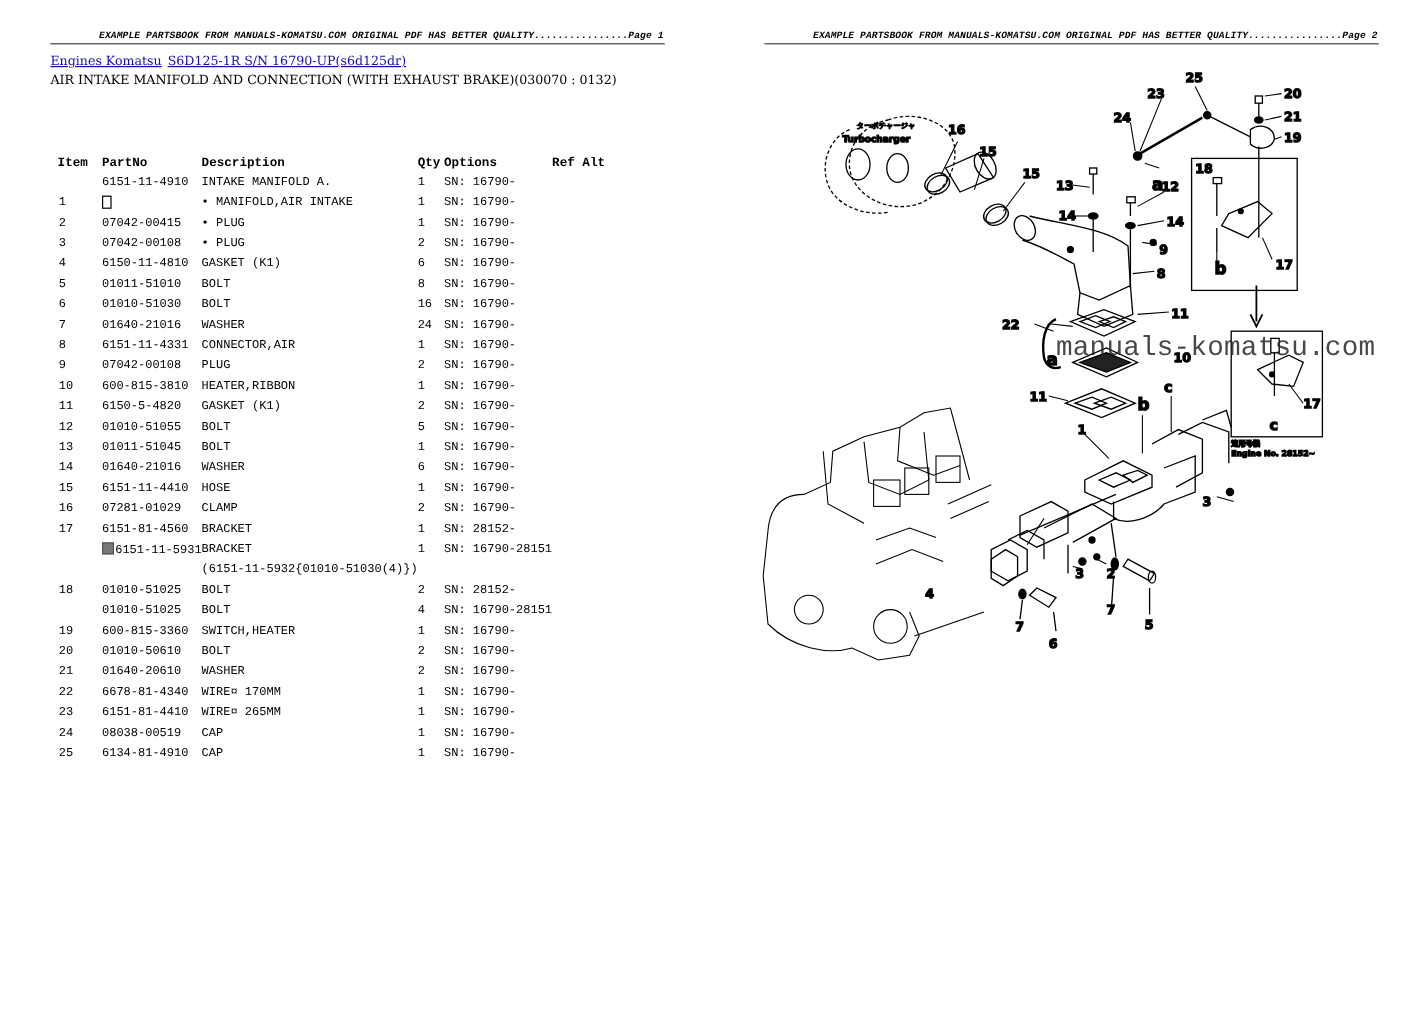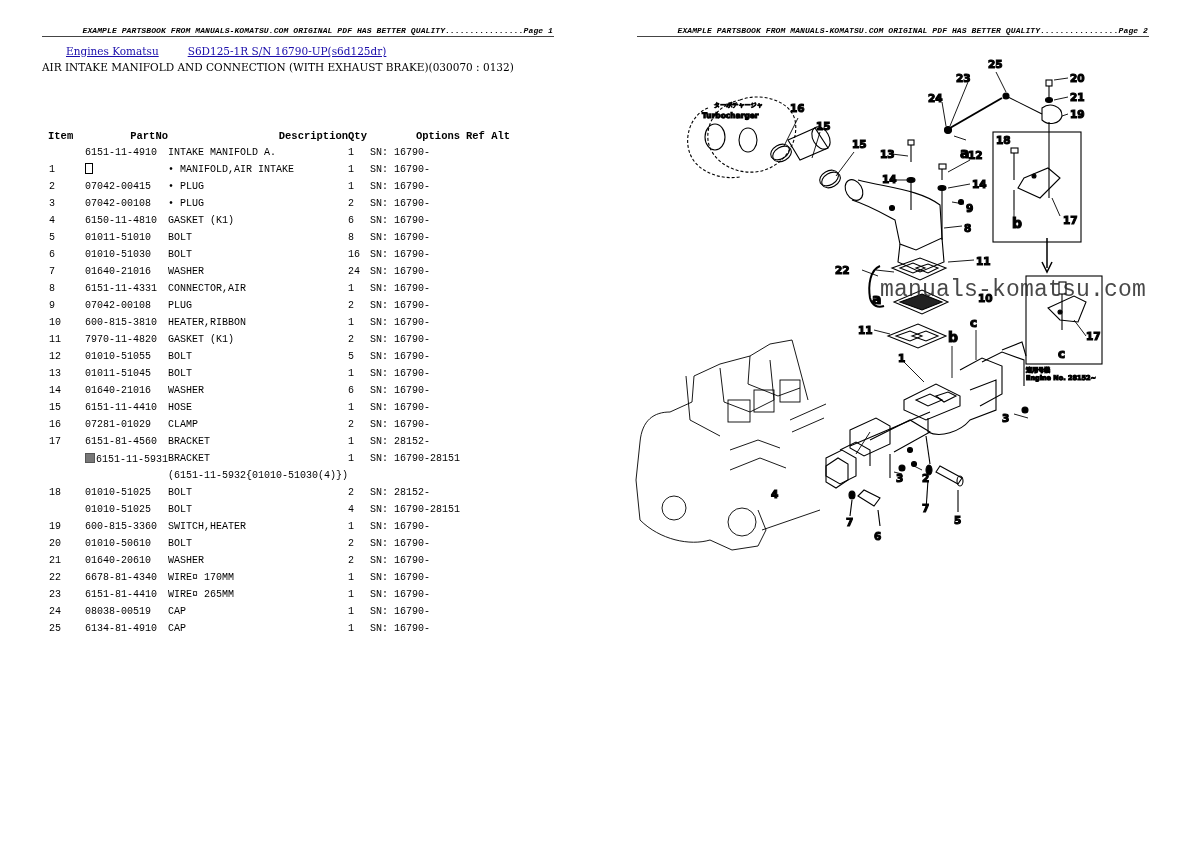--- a/index.html
+++ b/index.html
@@ -11,27 +11,27 @@
   .pg-header { position: absolute; top: 26px; font-family: Liberation Mono, monospace;
                font-style: italic; font-weight: bold; font-size: 8px; text-align: right;
                letter-spacing: 0.1px; }
   .page-left .pg-header { left: 42px; width: 511px; }
   .page-right .pg-header { left: 42px; width: 511px; }
   .pg-rule { position: absolute; top: 36px; height: 0; border-top: 1px solid #444; }
   .page-left .pg-rule { left: 42px; width: 512px; }
   .page-right .pg-rule { left: 42px; width: 512px; }
   .breadcrumb { position: absolute; top: 45px; left: 42px; font-size: 10.5px;
                 font-family: "DejaVu Serif", serif; white-space: nowrap; }
-  .breadcrumb a { color: #1a0dab; text-decoration: underline; margin-left: 24px; }
+  .breadcrumb a { color: #1a0dab; text-decoration: underline; }
   .breadcrumb .sep { display: inline-block; width: 5px; }
   .section-title { position: absolute; top: 61px; left: 42px; font-size: 10.5px;
                    white-space: nowrap; font-family: "DejaVu Serif", serif; }
   table.parts { position: absolute; top: 80px; left: 42px; border-collapse: collapse;
                 font-size: 10px; font-family: Liberation Mono, monospace; margin-top: 48px; }
-  table.parts th { font-weight: bold; height: 16px; padding: 0; text-align: right; font-size: 10.5px; }
+  table.parts th { font-weight: bold; height: 16px; padding: 0; text-align: left; font-size: 10.5px; }
   table.parts td { height: 17px; padding: 0; white-space: nowrap; vertical-align: middle; }
   .c-item { width: 36px; padding-left: 7px !important; }
   .c-part { width: 83px; }
   .c-desc { width: 176px; }
   .c-qty { width: 22px; }
   .c-opt { width: 90px; }
   .c-ref { width: 50px; }
   th.c-item { text-align: left !important; padding-left: 6px !important; }
   th.c-qty { text-align: left !important; }
   .sq-mark { display: inline-block; width: 8px; height: 8px; background: #777;
@@ -149,21 +149,21 @@
         <tr>
           <td class="c-item">10</td>
           <td class="c-part"><span>600-815-3810</span></td>
           <td class="c-desc">HEATER,RIBBON</td>
           <td class="c-qty">1</td>
           <td class="c-opt">SN: 16790-</td>
           <td class="c-ref"></td>
         </tr>
         <tr>
           <td class="c-item">11</td>
-          <td class="c-part"><span>7970-11-4820</span></td>
+          <td class="c-part"><span>6150-5-4820</span></td>
           <td class="c-desc">GASKET (K1)</td>
           <td class="c-qty">2</td>
           <td class="c-opt">SN: 16790-</td>
           <td class="c-ref"></td>
         </tr>
         <tr>
           <td class="c-item">12</td>
           <td class="c-part"><span>01010-51055</span></td>
           <td class="c-desc">BOLT</td>
           <td class="c-qty">5</td>

